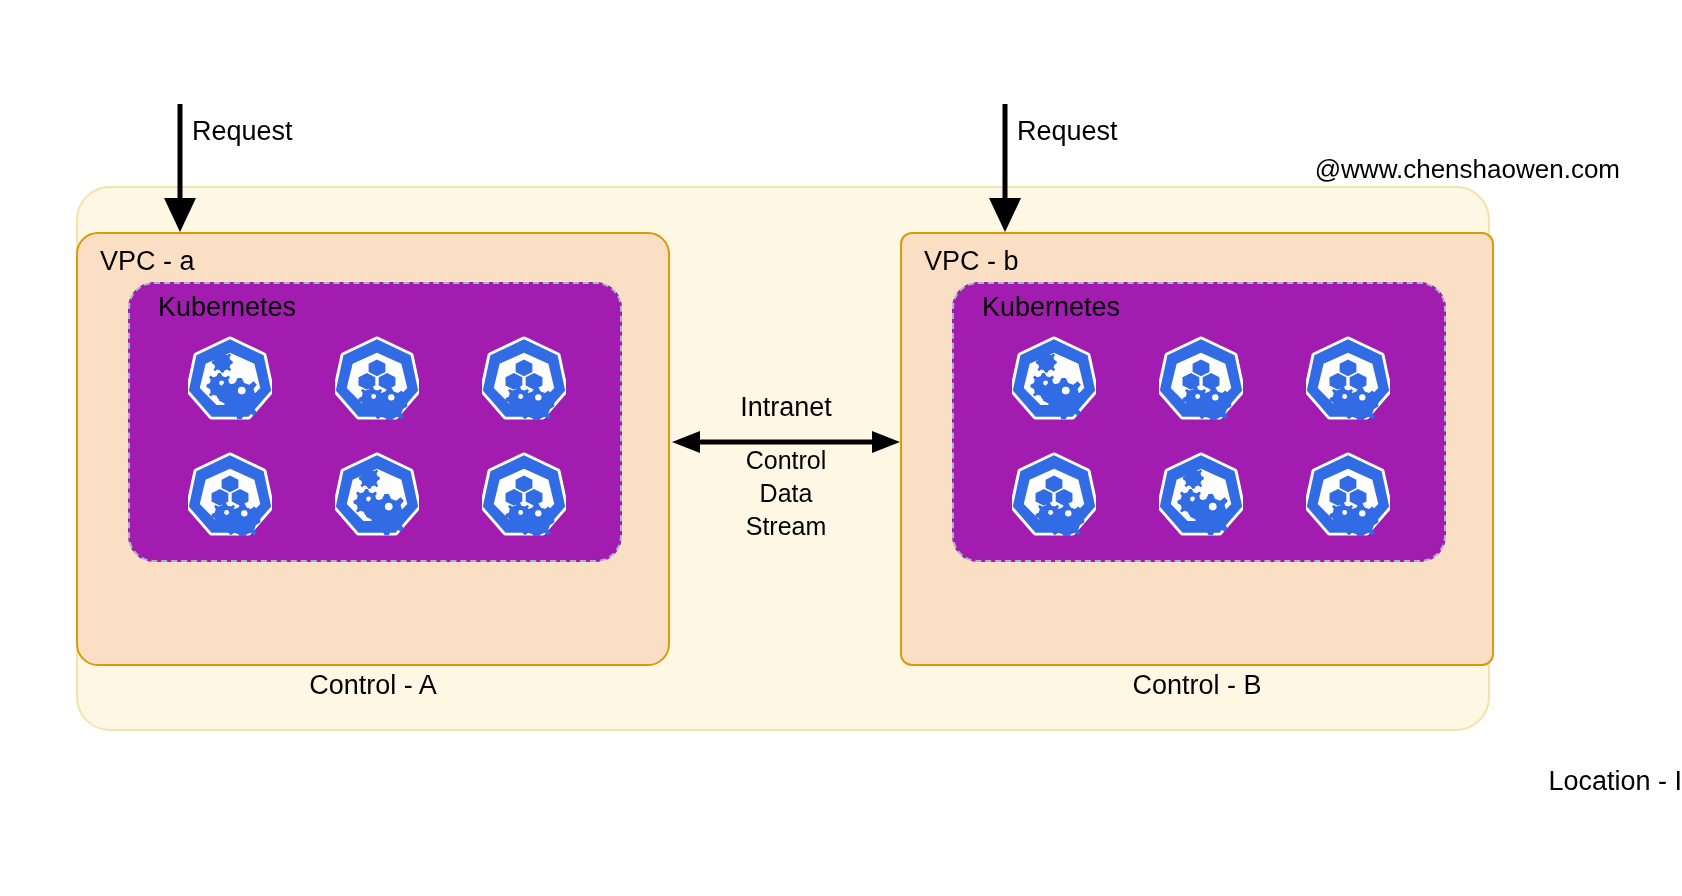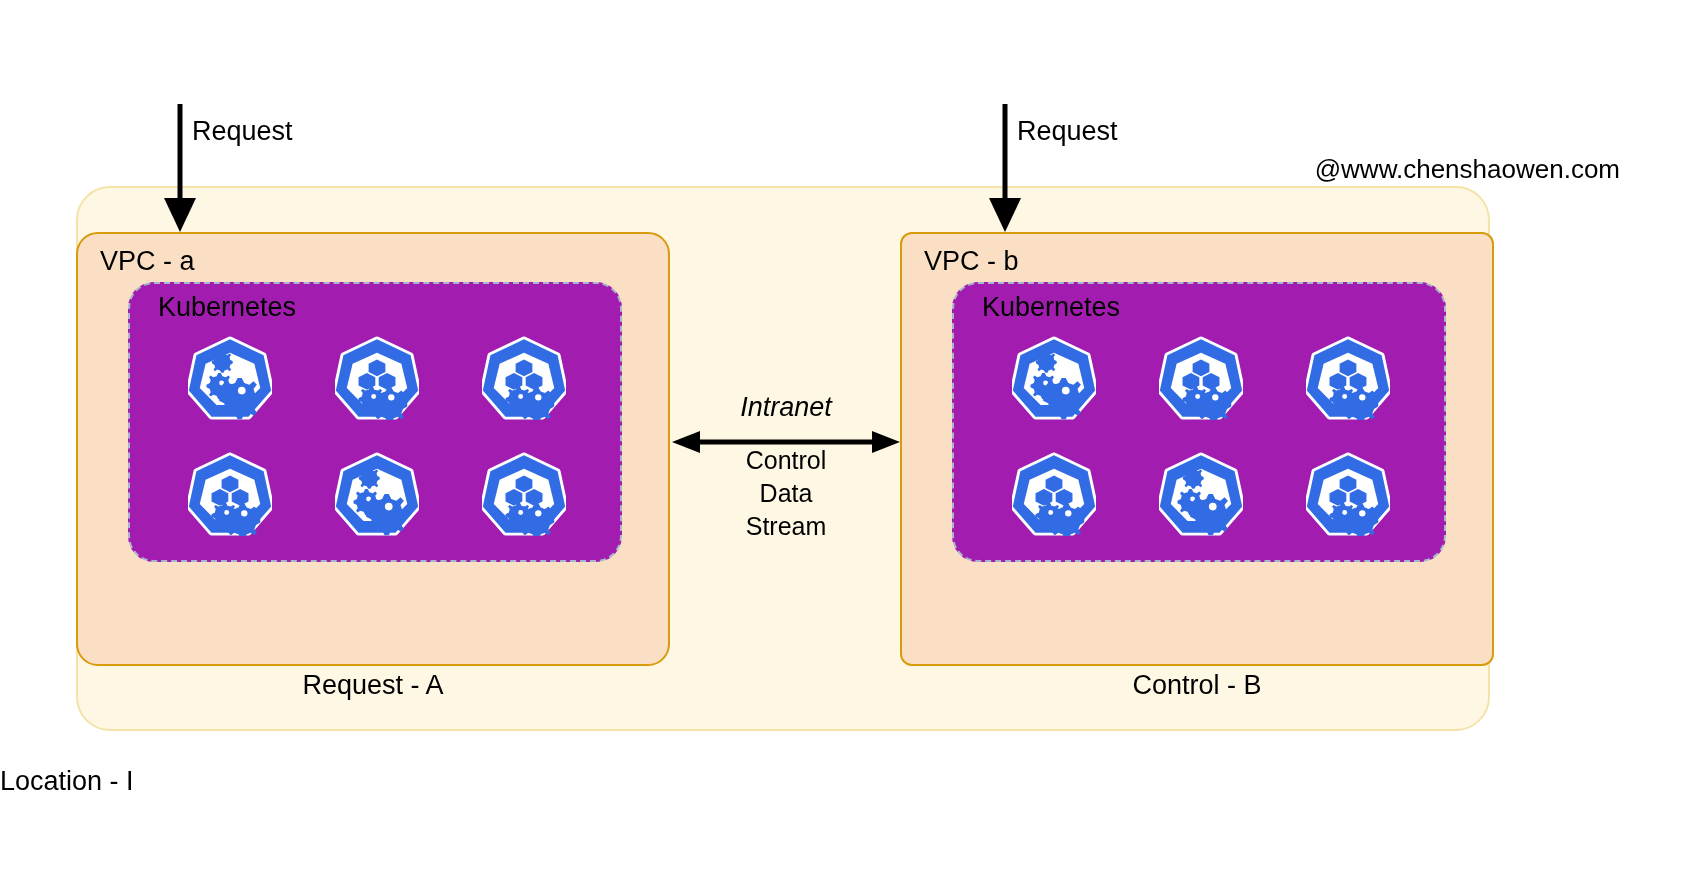--- a/index.html
+++ b/index.html
@@ -104,21 +104,21 @@
     line-height: 1;
   }
   .region-caption.left  { left: 76px; }
   .region-caption.right { left: 900px; }
 
   .location-caption {
     position: absolute;
     left: 0;
     top: 768px;
     width: 1682px;
-    text-align: left;
+    text-align: right;
     font-size: 27px;
     line-height: 1;
   }
 
   
   .request {
     position: absolute;
     width: 200px;
     height: 140px;
   }
@@ -150,21 +150,20 @@
     height: 28px;
   }
   .intranet-top-label {
     position: absolute;
     left: 0;
     top: 6px;
     width: 232px;
     text-align: center;
     font-size: 27px;
     line-height: 1;
-    font-style: italic;
   }
   .intranet-bottom-label {
     position: absolute;
     left: 0;
     top: 56px;
     width: 232px;
     text-align: center;
     font-size: 25px;
     line-height: 1.32;
     white-space: pre-line;
@@ -312,21 +311,21 @@
           </g>
           <g fill="#326CE5">
             <path d="M60 66 l3 -5 4 0 3 5 5 2 4 -3 3 3 -3 4 2 5 5 3 0 4 -5 3 -2 5 3 4 -3 3 -4 -3 -5 2 -3 5 -4 0 -3 -5 -5 -2 -4 3 -3 -3 3 -4 -2 -5 -5 -3 0 -4 5 -3 2 -5 -3 -4 3 -3 4 3z"></path>
             <circle cx="67" cy="73" r="3.8" fill="#ffffff"></circle>
           </g>
         </svg>
       </div>
     </div>
   </div>
 
-  <div class="region-caption left">Request - A</div>
+  <div class="region-caption left">Control - A</div>
 
   <div class="intranet">
     <div class="intranet-top-label">Intranet</div>
     <svg class="intranet-arrow" viewBox="0 0 232 28">
       <line x1="24" y1="14" x2="208" y2="14" stroke="#000000" stroke-width="5"></line>
       <polygon points="2,14 30,3 30,25" fill="#000000"></polygon>
       <polygon points="230,14 202,3 202,25" fill="#000000"></polygon>
     </svg>
     <div class="intranet-bottom-label">Control
 Data

